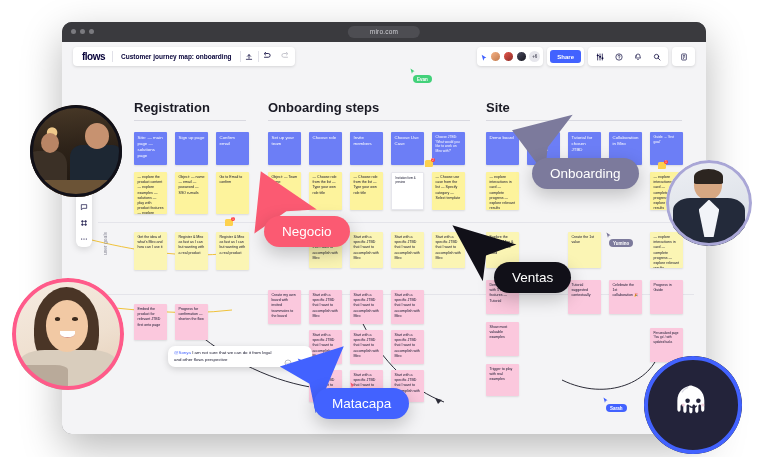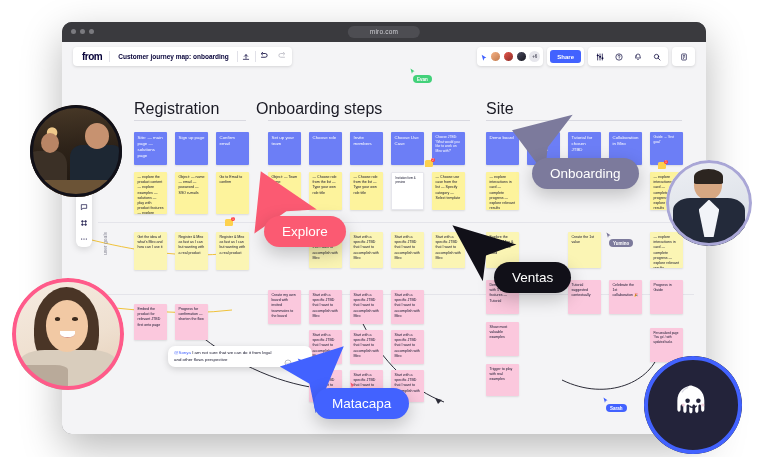--- a/index.html
+++ b/index.html
@@ -53,21 +53,21 @@
   .sharebtn { background:#4262ff; color:#fff; font-size:6px; font-weight:700;
     border-radius:3px; height:13px; padding:0 7px; display:flex;
     align-items:center; }
   .cursor-mini { color:#4262ff; }
 
   
   .canvas { position:absolute; left:0; top:30px; width:644px; height:362px;
     background:#f4f4f6; }
 
   
-  .colhead { position:absolute; font-size:16px; color:#1a1a24; font-weight:400; }
+  .colhead { position:absolute; font-size:13px; color:#1a1a24; font-weight:700; }
   .colrule { position:absolute; height:1px; background:#d9d9e0; }
 
   
   .vlabel { position:absolute; font-size:5px; color:#8b8b99;
     writing-mode:vertical-rl; transform:rotate(180deg); white-space:nowrap; }
   .hrule { position:absolute; height:1px; background:#e4e4ea; }
 
   
   .note { position:absolute; border-radius:1px; padding:3px 3.5px;
     font-size:3.6px; line-height:1.45; color:#14142b; overflow:hidden;
@@ -197,21 +197,21 @@
         <span class="dot"></span>
       </div>
       <div class="urlpill">miro.com</div>
     </div>
 
     <div class="viewport">
 
       <div class="appbar">
 
         <div class="barleft">
-          <span class="miro-logo">from</span>
+          <span class="miro-logo">flows</span>
           <span class="vsep"></span>
           <span class="boardtitle">Customer journey map: onboarding</span>
           <span class="vsep"></span>
           <span class="barbtn">
             <svg width="8" height="8" viewBox="0 0 24 24" fill="none" stroke="currentColor" stroke-width="2.2" stroke-linecap="round" stroke-linejoin="round">
                 <path d="M12 16V5"></path>
                 <path d="M7 10l5-5 5 5"></path>
                 <path d="M4 19h16"></path>
               </svg>
           </span>
@@ -294,21 +294,21 @@
           <path d="M380 328 l-7 -2 l3 6 z" fill="#2c2c38"></path>
           <path d="M500 308 C545 330, 590 310, 598 278" stroke="#2c2c38" stroke-width="1" fill="none"></path>
           <path d="M598 281 l-3 -6 l6 1 z" fill="#2c2c38"></path>
           <path d="M18 165 C60 176, 110 186, 160 182" stroke="#f0c23a" stroke-width="1" fill="none" stroke-dasharray="0"></path>
           <path d="M18 232 C70 238, 120 244, 170 238" stroke="#f0c23a" stroke-width="1" fill="none"></path>
         </svg>
 
         <div class="colhead" style="left:72px;top:28px">Registration</div>
         <div class="colrule" style="left:72px;top:48px;width:112px"></div>
 
-        <div class="colhead" style="left:194px;top:28px">Onboarding steps</div>
+        <div class="colhead" style="left:206px;top:28px">Onboarding steps</div>
         <div class="colrule" style="left:206px;top:48px;width:202px"></div>
 
         <div class="colhead" style="left:424px;top:28px">Site</div>
         <div class="colrule" style="left:424px;top:48px;width:196px"></div>
 
         <div class="vlabel" style="left:40px;top:72px">user actions</div>
         <div class="hrule" style="left:36px;top:150px;width:596px"></div>
         <div class="vlabel" style="left:40px;top:160px">user goals</div>
         <div class="hrule" style="left:36px;top:222px;width:596px"></div>
         <div class="vlabel" style="left:40px;top:232px">ideas and insights</div>
@@ -508,21 +508,21 @@
   <svg class="bigcur" style="left:500px;top:110px" width="80" height="70" viewBox="0 0 100 90">
     <path d="M92 6 L14 26 L56 82 L60 48 Z" fill="#7c7a9c"></path>
   </svg>
   <svg class="bigcur" style="left:446px;top:214px" width="80" height="72" viewBox="0 0 100 90">
     <path d="M8 14 L88 38 L50 52 L46 84 Z" fill="#111018"></path>
   </svg>
   <svg class="bigcur" style="left:272px;top:340px" width="78" height="78" viewBox="0 0 100 100">
     <path d="M92 8 L10 34 L48 56 L56 94 Z" fill="#4262ff"></path>
   </svg>
 
-  <div class="callout c-negocio">Explore</div>
+  <div class="callout c-negocio">Negocio</div>
   <div class="callout c-oper">Onboarding</div>
   <div class="callout c-ventas">Ventas</div>
   <div class="callout c-mataca">Matacapa</div>
 
   <div class="bubble b1">
     <div class="photo ph1">
       <span class="body-b"></span>
       <span class="head-b"></span>
       <span class="body-a"></span>
       <span class="head-a"></span>

